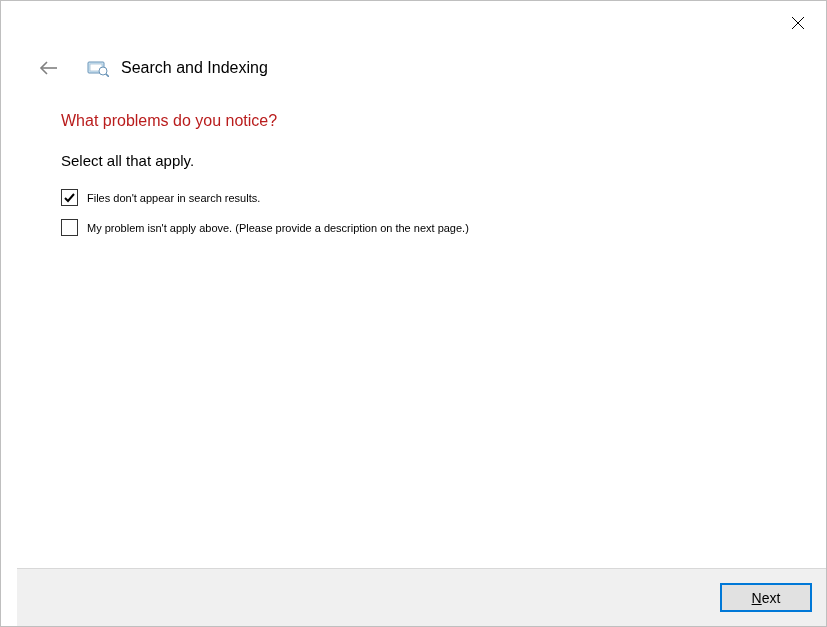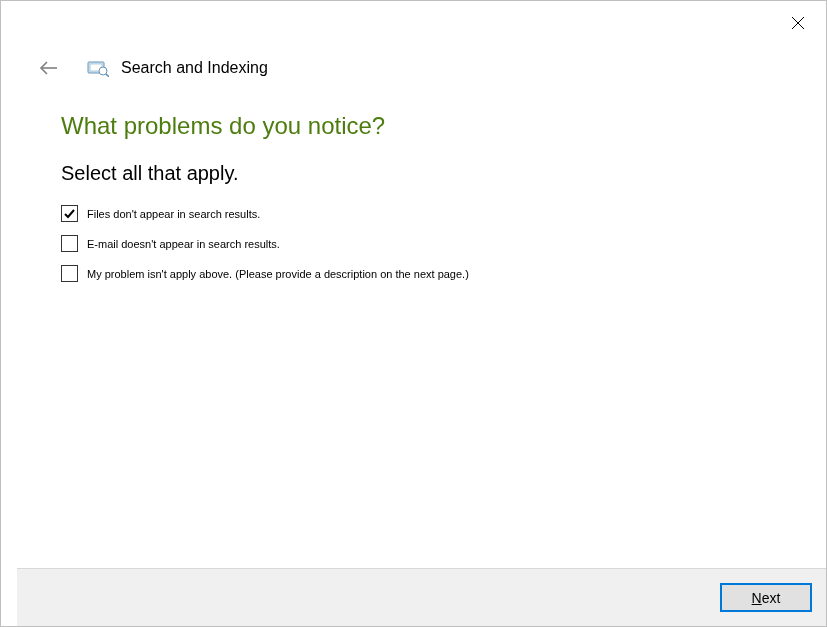--- a/index.html
+++ b/index.html
@@ -50,27 +50,27 @@
   .header-title {
     font-size: 16px;
     color: #000;
   }
 
   .content {
     flex: 1;
     padding: 32px 44px 0 44px;
   }
   .question {
-    font-size: 24px;
-    color: #4d7c0f;
+    font-size: 16px;
+    color: #b91c1c;
     margin: 0 0 22px 0;
     font-weight: 400;
   }
   .subtext {
-    font-size: 20px;
+    font-size: 15px;
     margin: 0 0 20px 0;
   }
   .option-list { display: flex; flex-direction: column; gap: 13px; }
   .option {
     display: flex;
     align-items: center;
     gap: 9px;
     cursor: pointer;
   }
   .checkbox {
@@ -151,24 +151,20 @@
 
       <label class="option">
         <span class="checkbox checked-black">
           <svg width="13" height="13" viewBox="0 0 13 13">
               <polyline points="2,7 5,10 11,3"></polyline>
             </svg>
         </span>
         <span class="option-label">Files don't appear in search results.</span>
       </label>
 
-      <label class="option">
-        <span class="checkbox"></span>
-        <span class="option-label">E-mail doesn't appear in search results.</span>
-      </label>
 
 
       <label class="option">
         <span class="checkbox"></span>
         <span class="option-label">My problem isn't apply above. (Please provide a description on the next page.)</span>
       </label>
 
     </div>
   </div>
 

